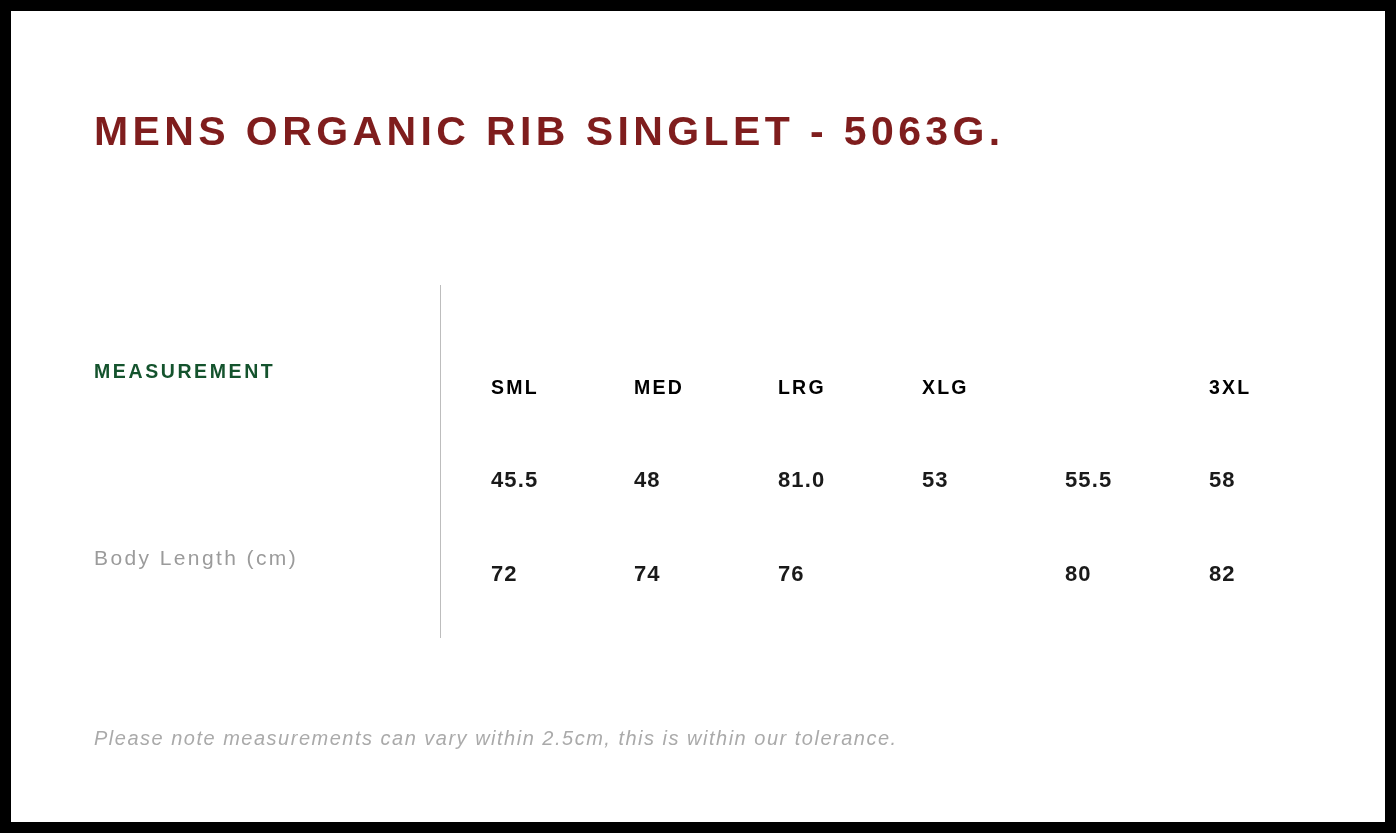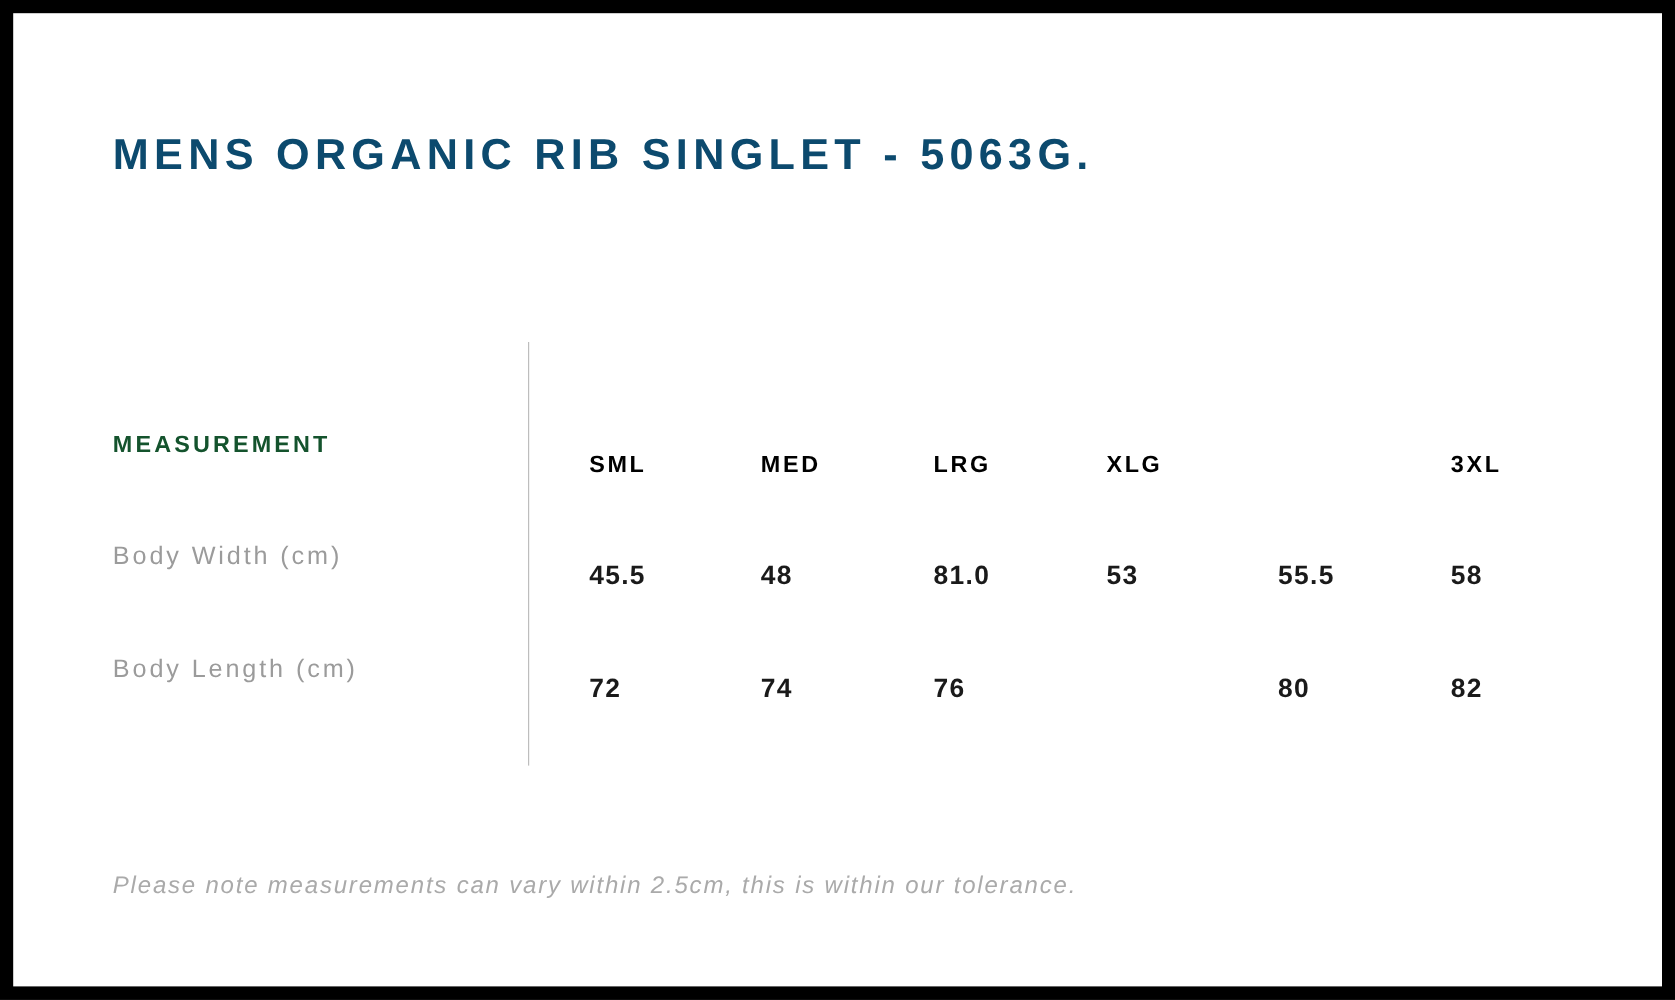--- a/index.html
+++ b/index.html
@@ -31,24 +31,24 @@
     height: 811px;
     background: #ffffff;
     box-sizing: border-box;
   }
 
   
   .title {
     position: absolute;
     left: 83px;
     top: 96px;
-    font-size: 36px;
+    font-size: 41px;
     font-weight: bold;
     letter-spacing: 4.4px;
-    color: #0c4a6e;
+    color: #7f1d1d;
     white-space: nowrap;
     line-height: 1.2;
   }
 
   
   .divider {
     position: absolute;
     left: 429px;
     top: 274px;
     width: 1px;
@@ -154,21 +154,20 @@
       <div class="row row-header">
         <div class="rowlabel">MEASUREMENT</div>
         <div class="cell c0">SML</div>
         <div class="cell c1">MED</div>
         <div class="cell c2">LRG</div>
         <div class="cell c3">XLG</div>
         <div class="cell c5">3XL</div>
       </div>
 
       <div class="row row-0">
-        <div class="rowlabel">Body Width (cm)</div>
         <div class="cell c0">45.5</div>
         <div class="cell c1">48</div>
         <div class="cell c2">81.0</div>
         <div class="cell c3">53</div>
         <div class="cell c4">55.5</div>
         <div class="cell c5">58</div>
       </div>
 
       <div class="row row-1">
         <div class="rowlabel">Body Length (cm)</div>

